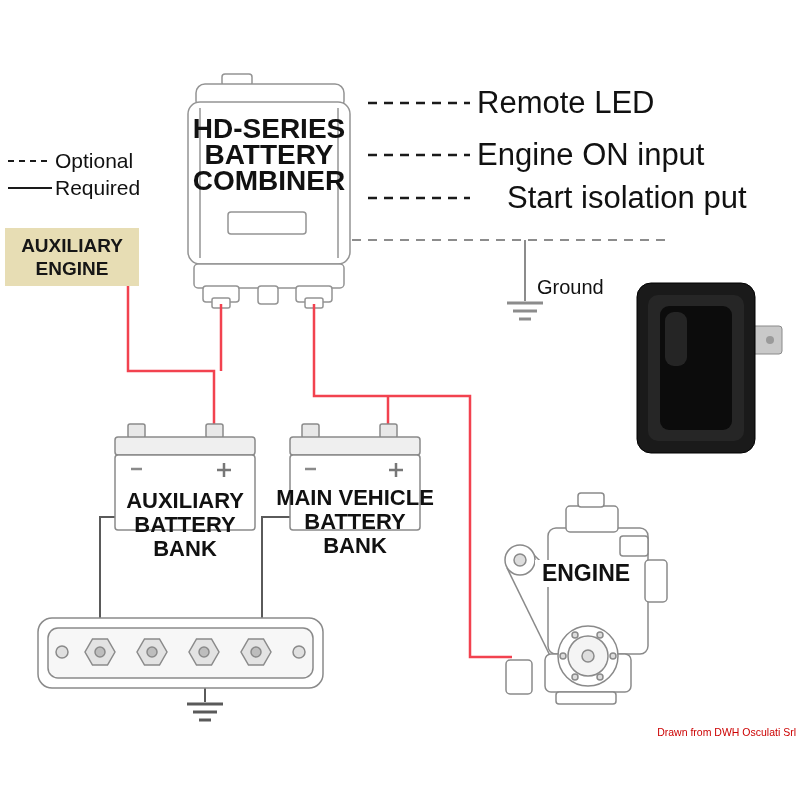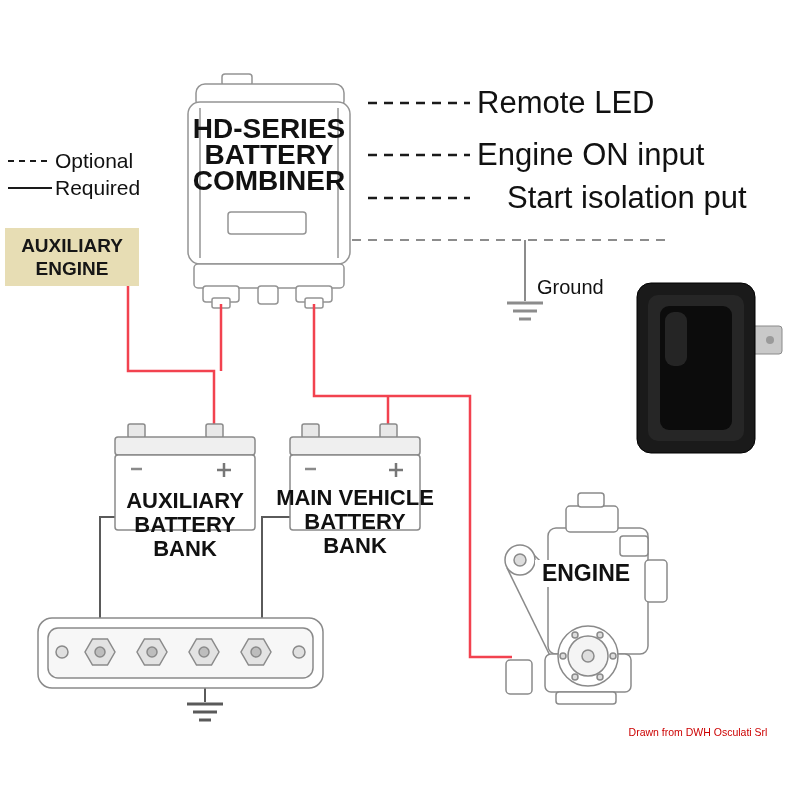--- a/index.html
+++ b/index.html
@@ -31,21 +31,21 @@
   .battery-label { position:absolute; text-align:center; font-weight:700;
                    font-size:22px; line-height:24px; }
   #aux-battery-label  { left:95px;  top:489px; width:180px; }
   #main-battery-label { left:270px; top:486px; width:170px; }
 
   #engine-label { left:535px; top:560px; width:102px; position:absolute;
                   text-align:center; font-weight:700; font-size:23px;
                   background:#fff; }
 
   #credit { left:600px; top:726px; width:196px; position:absolute;
-            text-align:center; font-size:10.5px; color:#cc0000; }
+            text-align:right; font-size:10.5px; color:#cc0000; }
 </style>
 </head>
 <body>
 
 <div class="canvas">
 
   <svg class="art" width="800" height="800" viewBox="0 0 800 800">
 
     <line x1="8" y1="161" x2="52" y2="161" stroke="#1a1a1a" stroke-width="2" stroke-dasharray="6 5"></line>
     <line x1="8" y1="188" x2="52" y2="188" stroke="#1a1a1a" stroke-width="2"></line>

